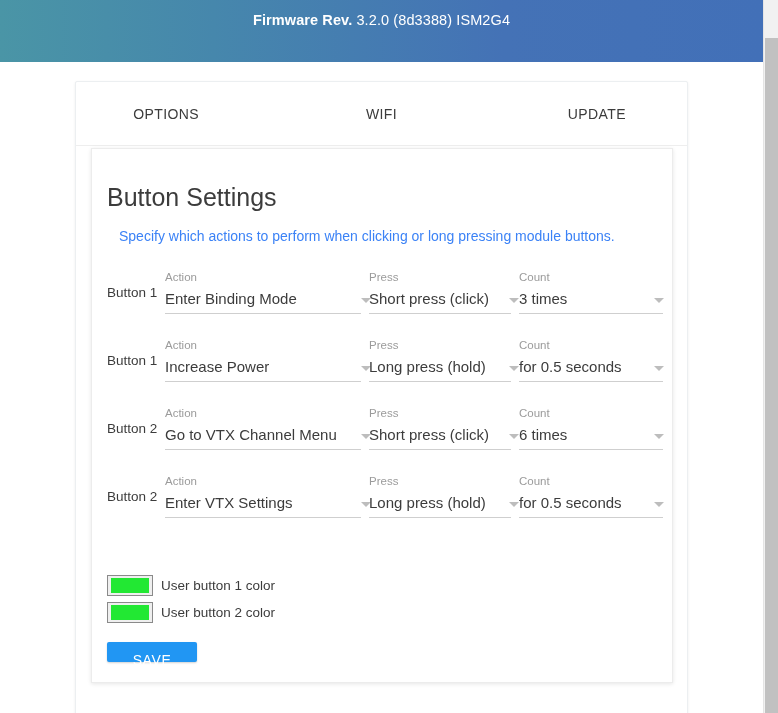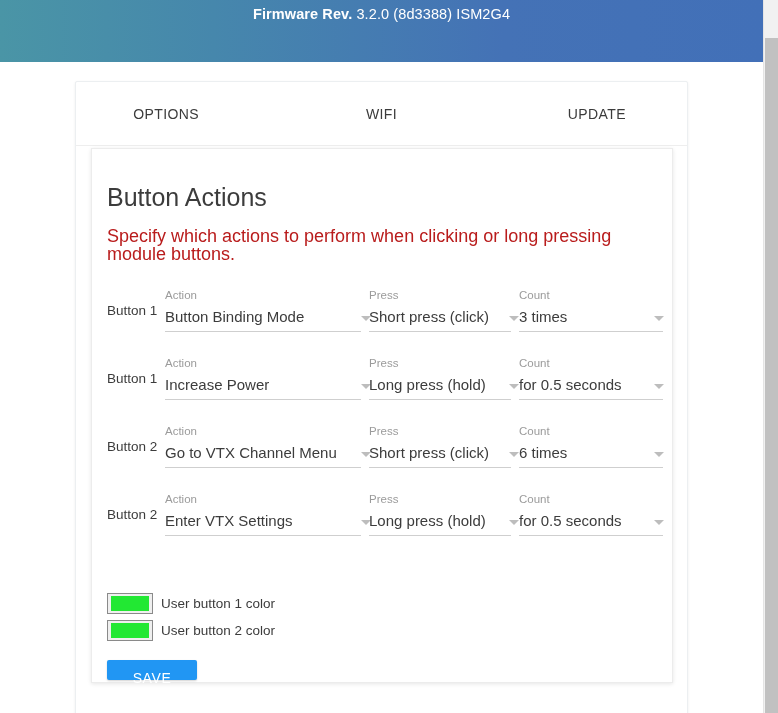--- a/index.html
+++ b/index.html
@@ -27,21 +27,21 @@
   }
 
   
   #app-header {
     height: 62px;
     background: linear-gradient(90deg, #4a95a6 0%, #4687ac 28%, #4472b6 66%, #4270b8 100%);
     display: flex;
     align-items: flex-start;
     justify-content: center;
     box-sizing: border-box;
-    padding-top: 5px;
+    padding-top: 11px;
   }
   #app-header .title {
     color: #ffffff;
     font-size: 14.5px;
     line-height: 18px;
     letter-spacing: .1px;
     white-space: nowrap;
   }
   #app-header .title b { font-weight: 700; }
   #app-header .title span { font-weight: 400; }
@@ -104,23 +104,23 @@
   }
 
   #section-title {
     font-size: 25px;
     font-weight: 400;
     color: #3c3c3c;
     margin: 8px 0 0 0;
     line-height: 32px;
   }
   #section-desc {
-    font-size: 18px;
-    color: #b91c1c;
-    margin: 14px 0 0 0;
+    font-size: 14px;
+    color: #3b82f6;
+    margin: 14px 0 0 12px;
     line-height: 18px;
   }
 
   
   #rows { margin-top: 17px; }
   .row {
     display: flex;
     align-items: flex-start;
     height: 68px;
   }
@@ -265,30 +265,30 @@
   <div id="outer-card">
 
     <div id="tabbar">
       <div class="tab">OPTIONS</div>
       <div class="tab">WIFI</div>
       <div class="tab">UPDATE</div>
     </div>
 
     <div id="inner-card">
 
-      <h1 id="section-title">Button Actions</h1>
+      <h1 id="section-title">Button Settings</h1>
       <p id="section-desc">Specify which actions to perform when clicking or long pressing module buttons.</p>
 
       <div id="rows">
 
         <div class="row">
           <div class="row-label">Button 1</div>
           <div class="field action">
             <span class="field-label">Action</span>
-            <span class="field-value">Button Binding Mode</span>
+            <span class="field-value">Enter Binding Mode</span>
             <span class="caret"></span>
             <span class="field-underline"></span>
           </div>
           <div class="field press">
             <span class="field-label">Press</span>
             <span class="field-value">Short press (click)</span>
             <span class="caret"></span>
             <span class="field-underline"></span>
           </div>
           <div class="field count">

